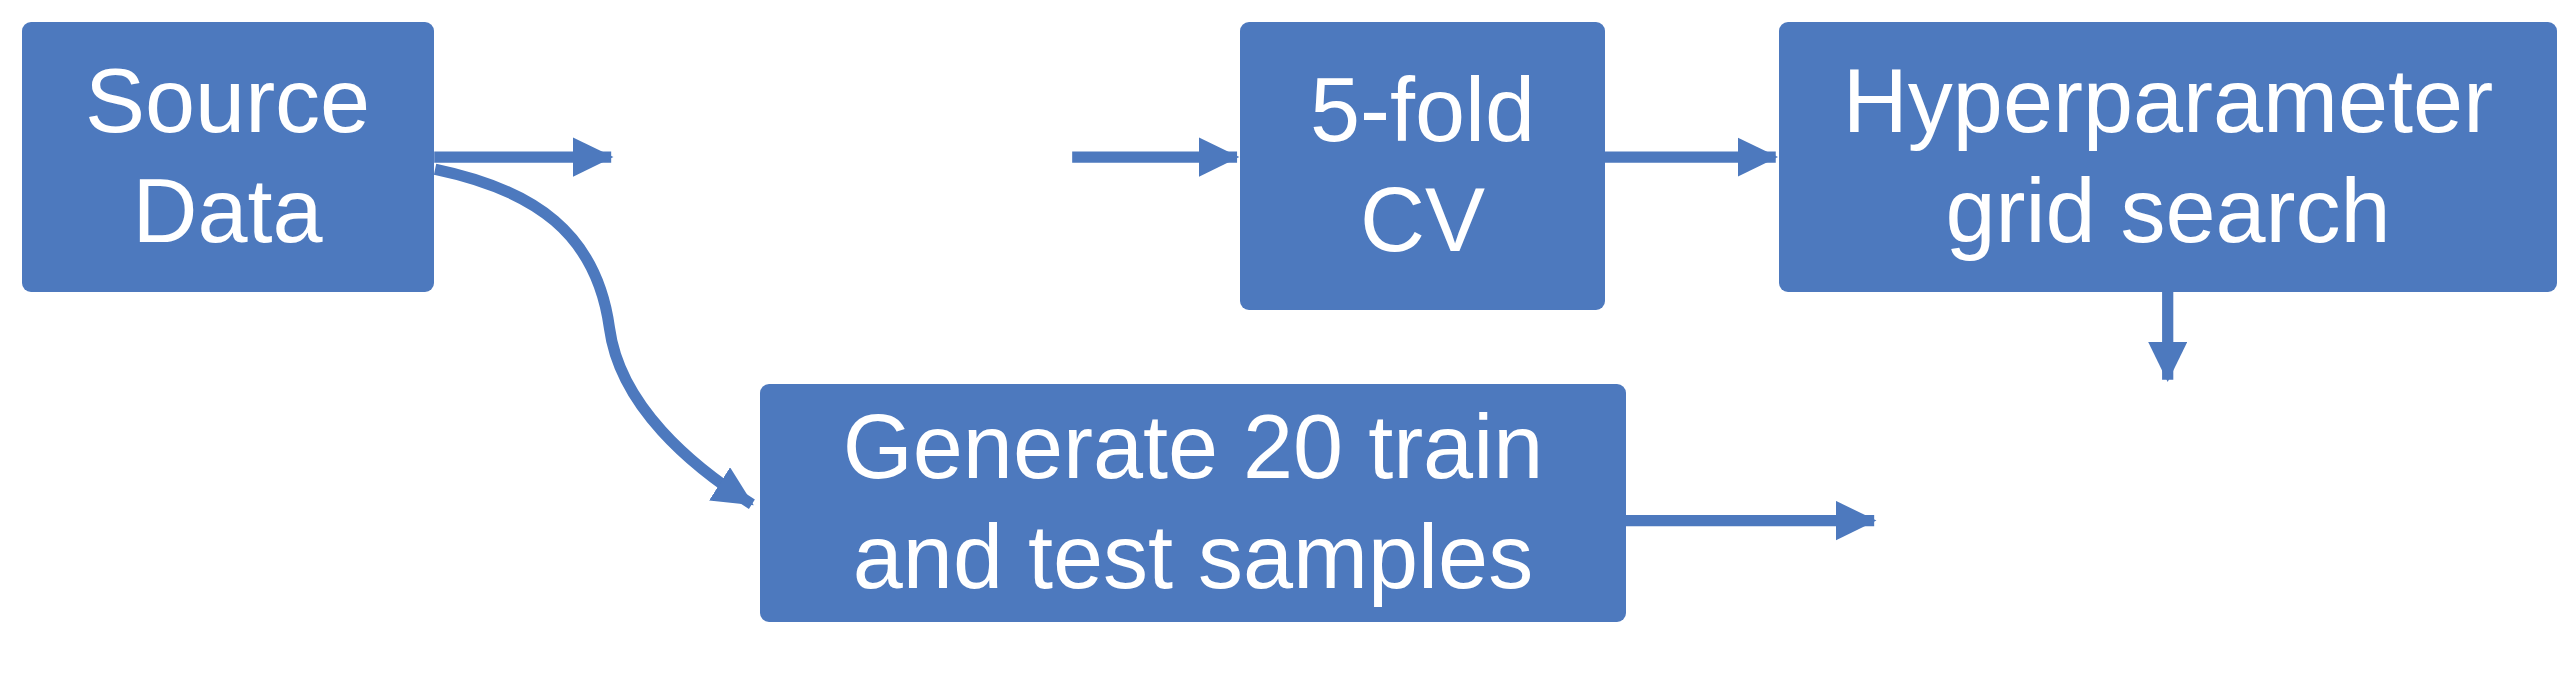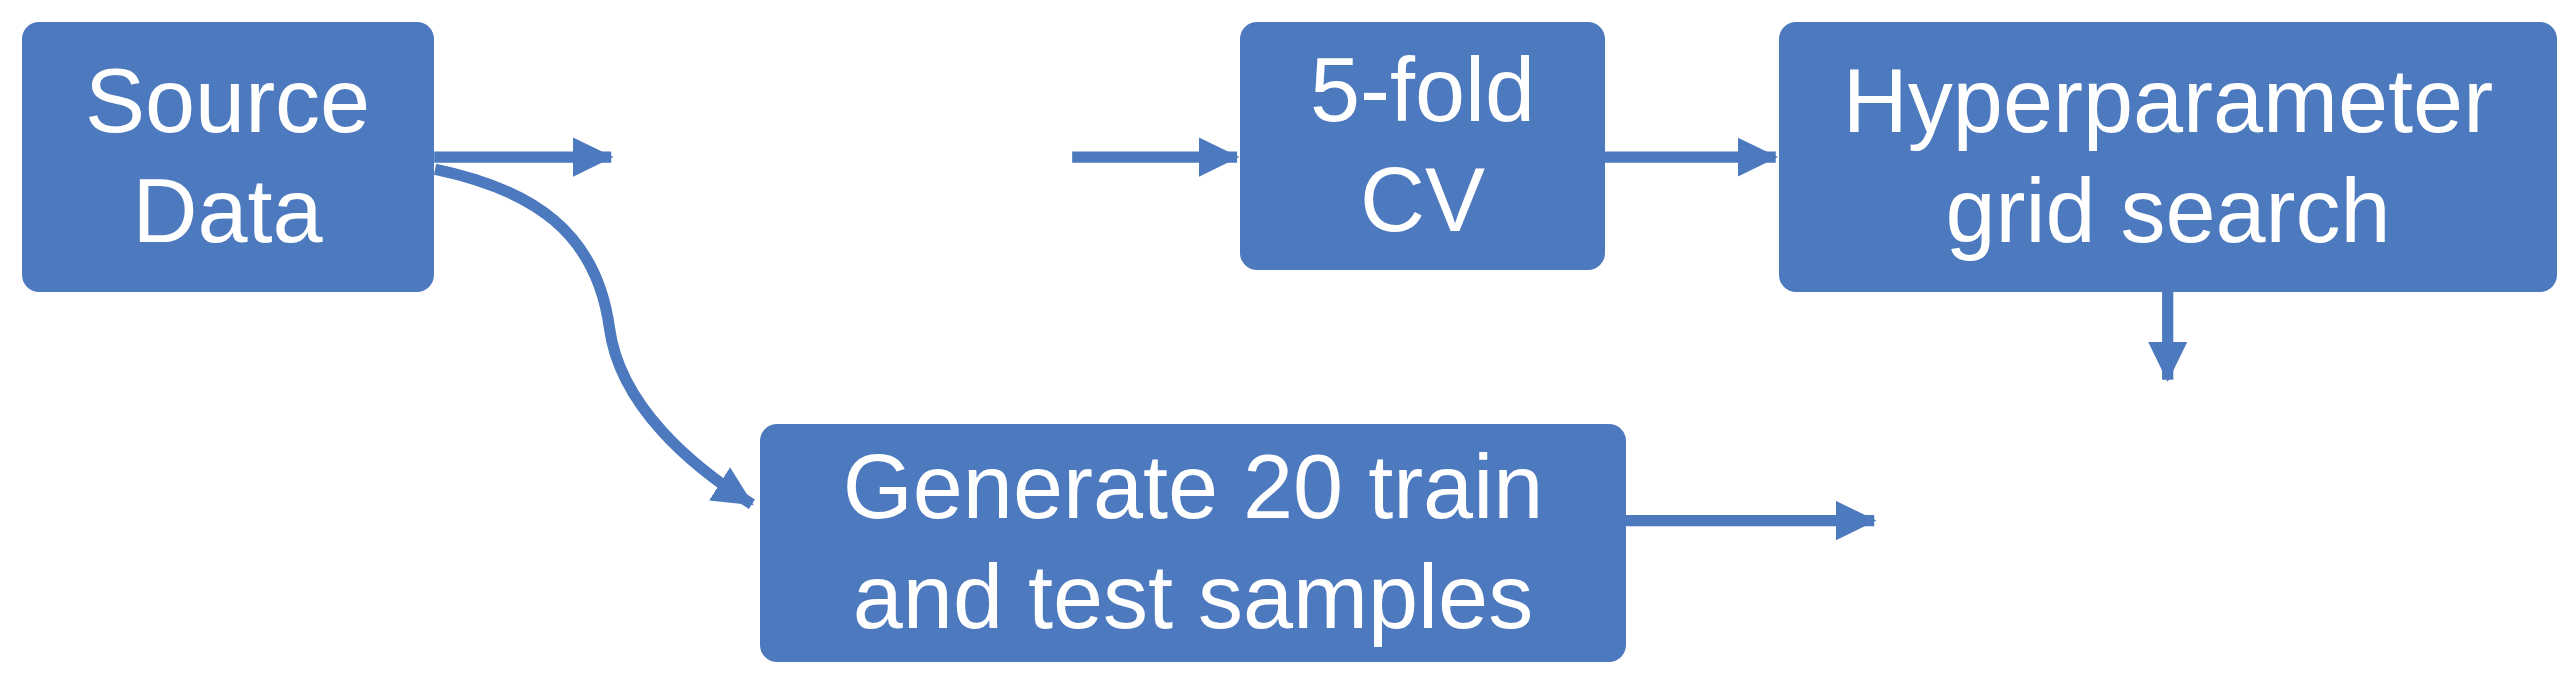--- a/index.html
+++ b/index.html
@@ -13,38 +13,38 @@
   }
   .edges-layer {
     position: absolute;
     left: 0; top: 0;
     width: 2576px; height: 682px;
     pointer-events: none;
   }
   .node {
     position: absolute;
     background: #4d79be;
-    border-radius: 17px;
+    border-radius: 9px;
     display: flex;
     align-items: center;
     justify-content: center;
     text-align: center;
     color: #ffffff;
     font-size: 90px;
     line-height: 1.22;
     white-space: pre-line;
     box-sizing: border-box;
   }
   
   .node-source        { left: 21.6px;   top: 21.6px;  width: 412px;  height: 270px; }
   .node-set-train     { left: 613px;  top: 21.6px;  width: 459px;  height: 270px; }
-  .node-cv            { left: 1240px; top: 21.6px;  width: 365px;  height: 248px; }
+  .node-cv            { left: 1240px; top: 21.6px;  width: 365px;  height: 288px; }
   .node-hyper         { left: 1779px; top: 21.6px;  width: 778px;  height: 270px; }
   
-  .node-generate      { left: 760px;  top: 384px; width: 866px; height: 238px; margin-top: 40px; }
+  .node-generate      { left: 760px;  top: 384px; width: 866px; height: 238px; }
   .node-best          { left: 1877px; top: 384px; width: 581px;  height: 278px; }
 
   .edge { stroke: #4d79be; stroke-width: 13; fill: none; }
 </style>
 </head>
 <body>
 
 <div class="canvas">
 
   <svg class="edges-layer" width="2576" height="682" viewBox="0 0 2982 790" xmlns="http://www.w3.org/2000/svg">

